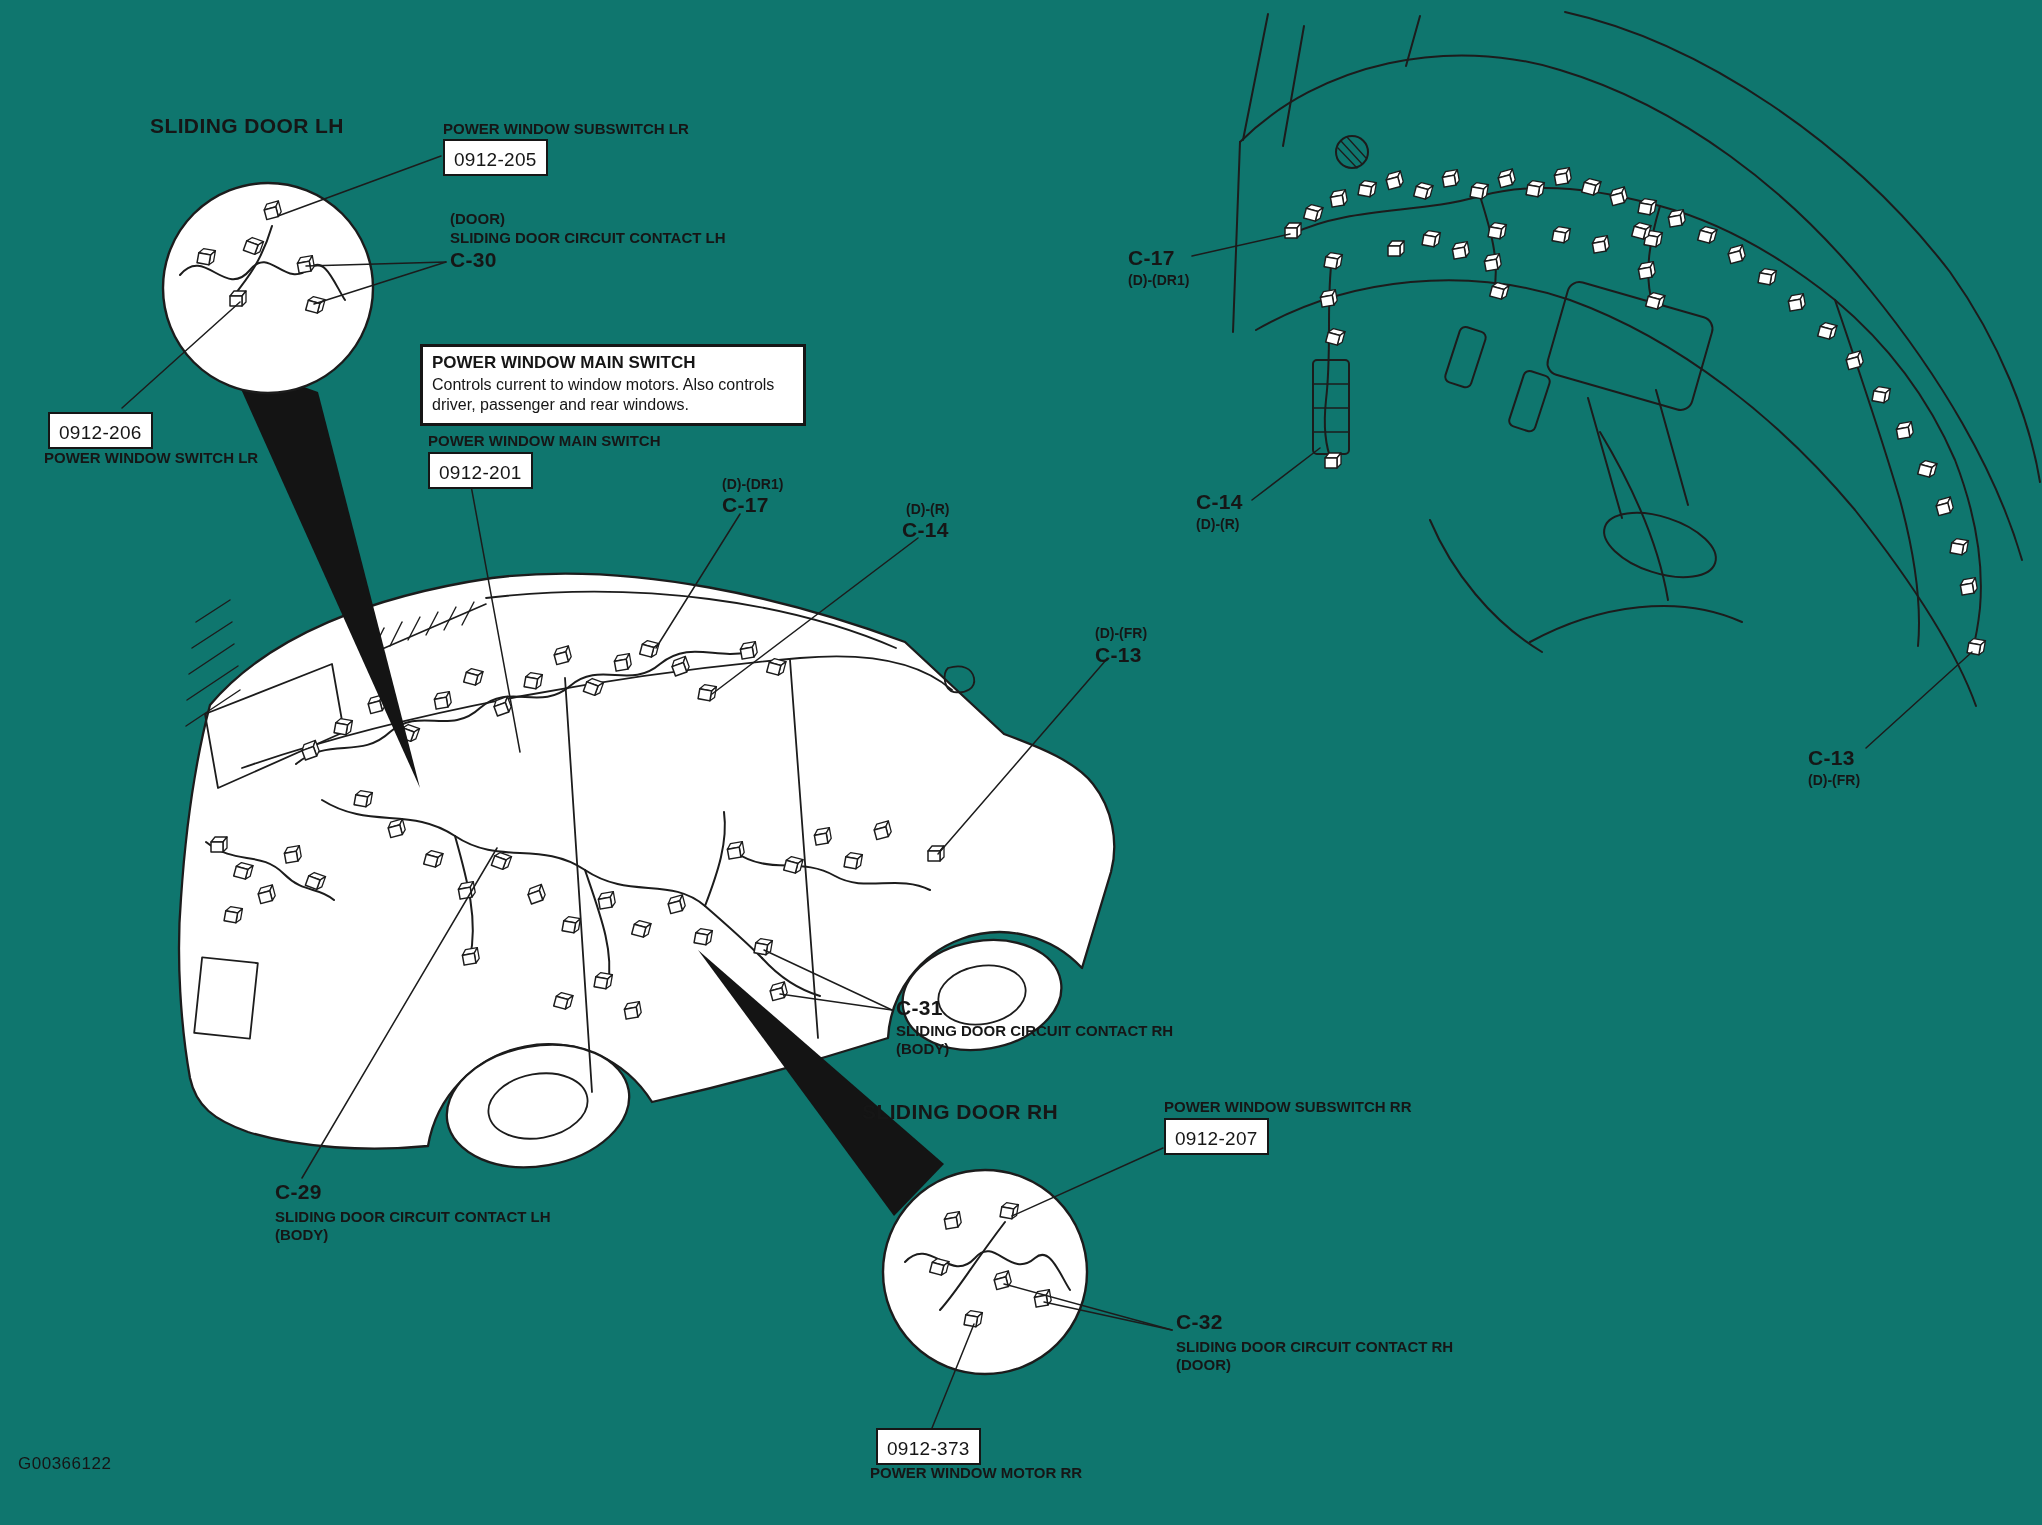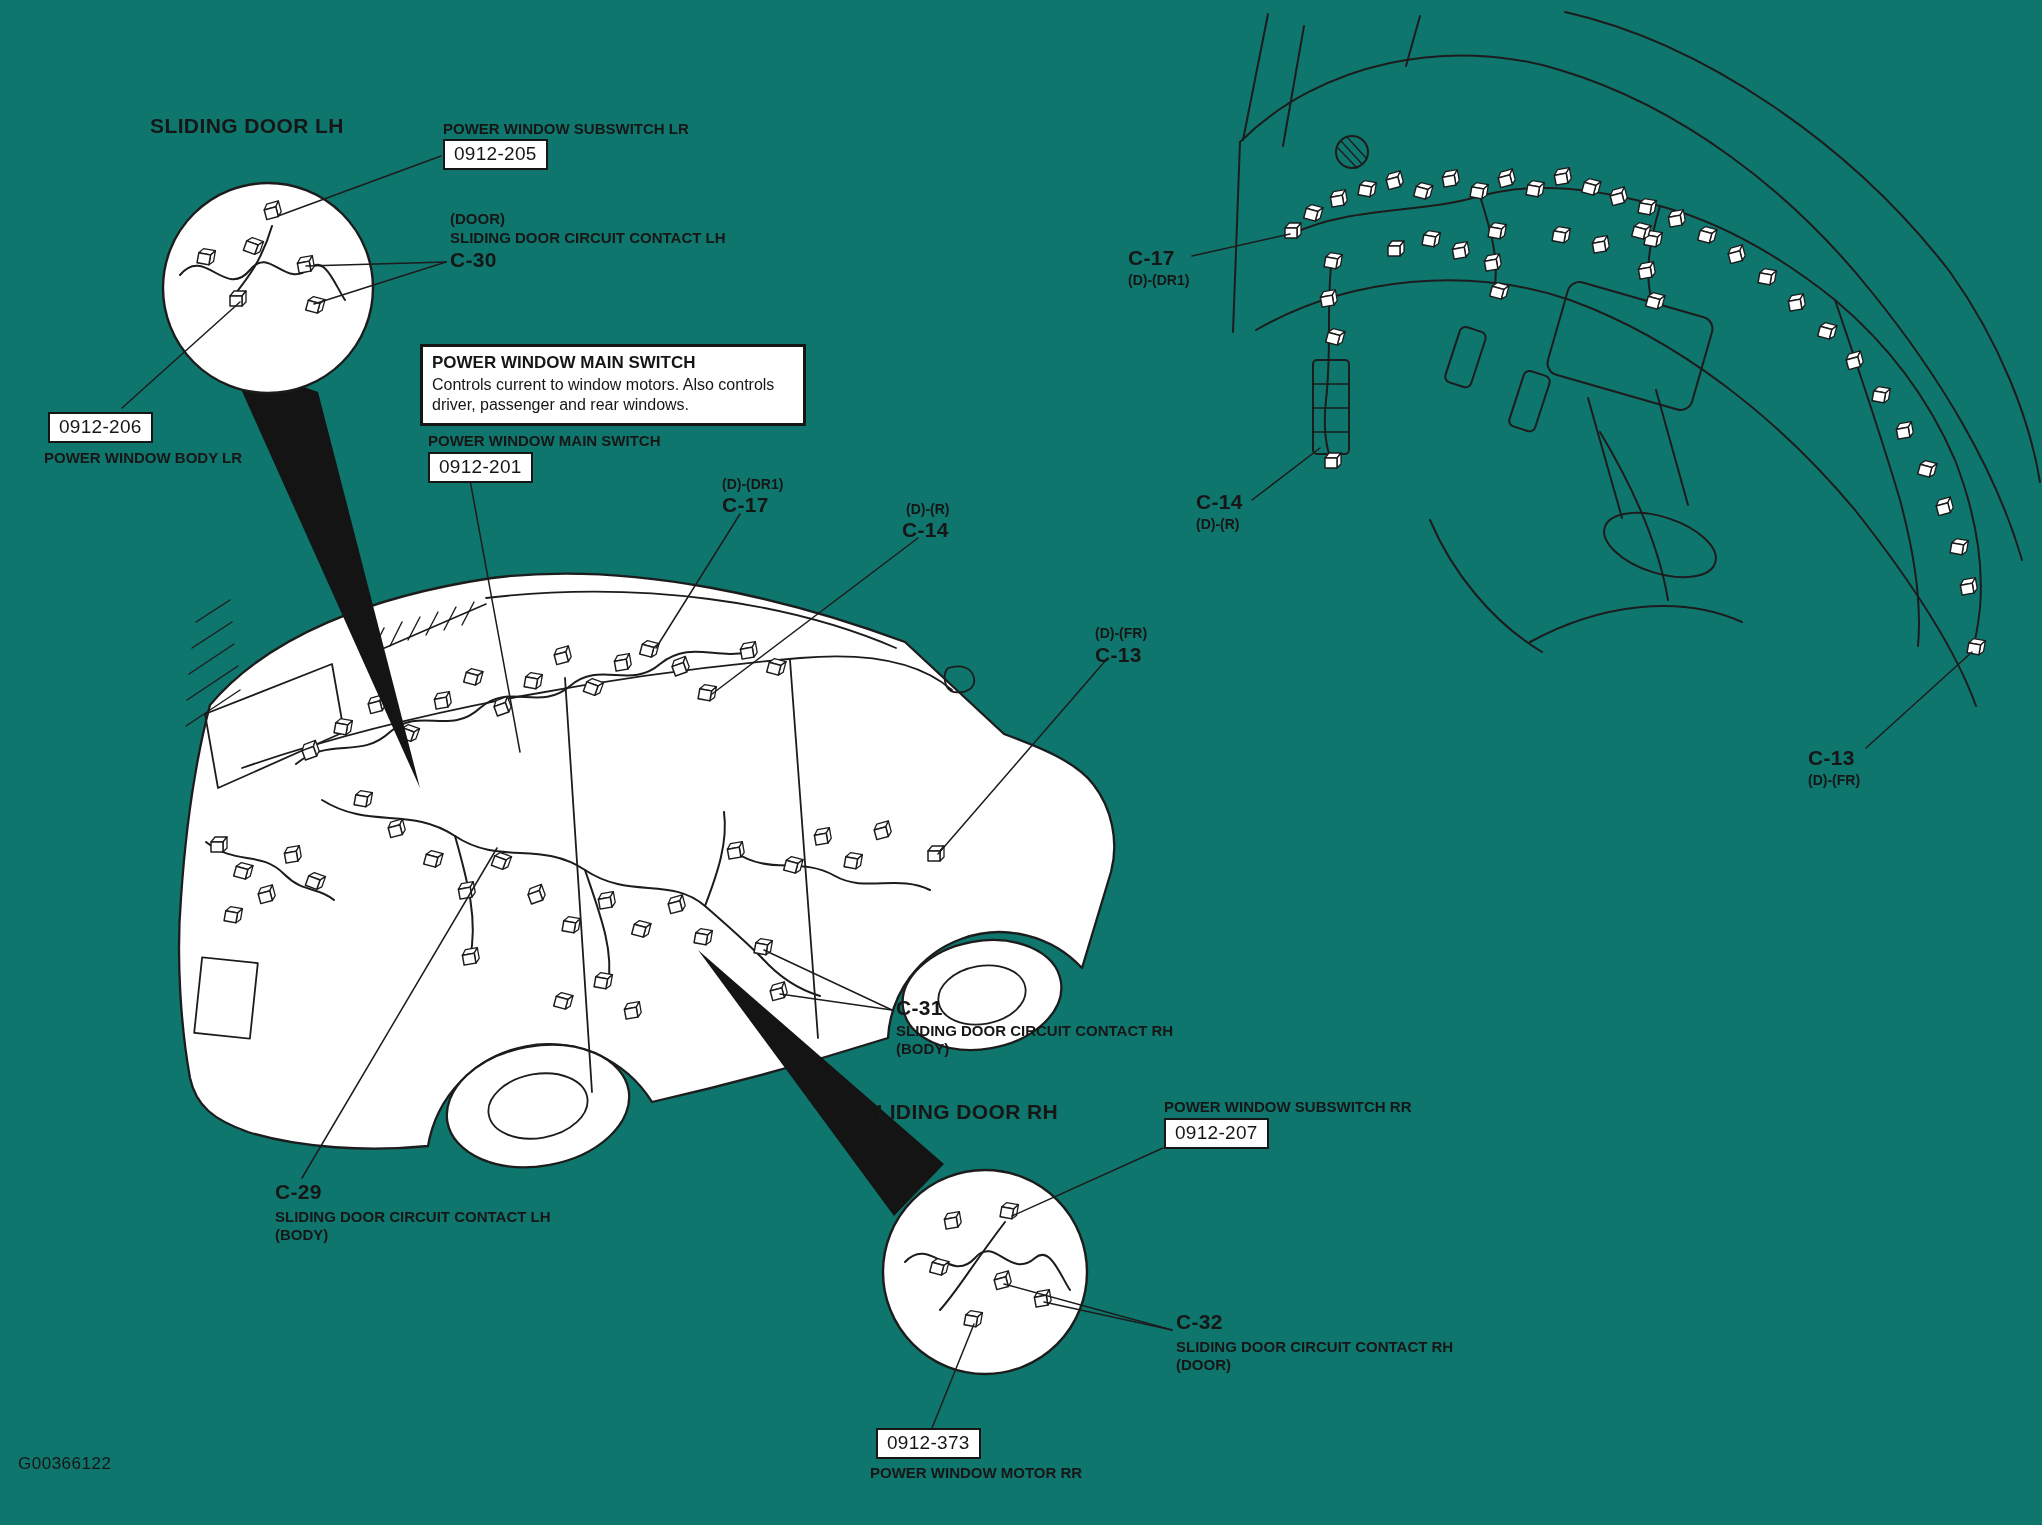--- a/index.html
+++ b/index.html
@@ -4,21 +4,21 @@
 <style>
   html,body{margin:0;padding:0;background:#ffffff;}
   .stage{position:relative;width:2042px;height:1525px;background:#0f766e;
          font-family:"Liberation Sans", sans-serif;color:#161616;overflow:hidden;}
   svg.art{position:absolute;left:0;top:0;width:2042px;height:1525px;}
   .lbl{position:absolute;white-space:nowrap;font-size:15px;line-height:1.15;color:#161616;font-weight:bold;}
   .lbl.sm{font-size:14px;}
   .lbl.code{font-size:21px;letter-spacing:.3px;}
   .lbl.title{font-size:21px;font-weight:bold;letter-spacing:.4px;}
   .codebox{position:absolute;display:inline-block;border:2px solid #161616;background:#fff;
-           padding:2px 9px 3px 9px;font-size:19px;letter-spacing:.3px;white-space:nowrap;}
+           padding:8px 9px 3px 9px;font-size:19px;letter-spacing:.3px;white-space:nowrap;}
   .notebox{position:absolute;width:362px;border:3px solid #161616;background:#fff;padding:6px 9px 8px 9px;}
   .notebox .nt{font-size:17px;font-weight:bold;margin-bottom:2px;}
   .notebox .nb{font-size:16px;line-height:1.25;white-space:normal;}
   .figid{position:absolute;font-size:17px;letter-spacing:.5px;}
 </style>
 </head>
 <body>
 
 <div class="stage">
 
@@ -258,21 +258,21 @@
     </g>
   </svg>
 
   <div class="lbl title" style="left:150px;top:114px;">SLIDING DOOR LH</div>
   <div class="lbl" style="left:443px;top:120px;">POWER WINDOW SUBSWITCH LR</div>
   <div class="codebox" style="left:443px;top:139px;">0912-205</div>
   <div class="lbl" style="left:450px;top:210px;">(DOOR)</div>
   <div class="lbl" style="left:450px;top:229px;">SLIDING DOOR CIRCUIT CONTACT LH</div>
   <div class="lbl code" style="left:450px;top:248px;">C-30</div>
   <div class="codebox" style="left:48px;top:412px;">0912-206</div>
-  <div class="lbl" style="left:44px;top:449px;">POWER WINDOW BODY LR</div>
+  <div class="lbl" style="left:44px;top:449px;">POWER WINDOW SWITCH LR</div>
 
   <div class="notebox" style="left:420px;top:344px;">
     <div class="nt">POWER WINDOW MAIN SWITCH</div>
     <div class="nb">Controls current to window motors. Also controls driver, passenger and rear windows.</div>
   </div>
   <div class="lbl" style="left:428px;top:432px;">POWER WINDOW MAIN SWITCH</div>
   <div class="codebox" style="left:428px;top:452px;">0912-201</div>
 
   <div class="lbl sm" style="left:722px;top:476px;">(D)-(DR1)</div>
   <div class="lbl code" style="left:722px;top:493px;">C-17</div>

